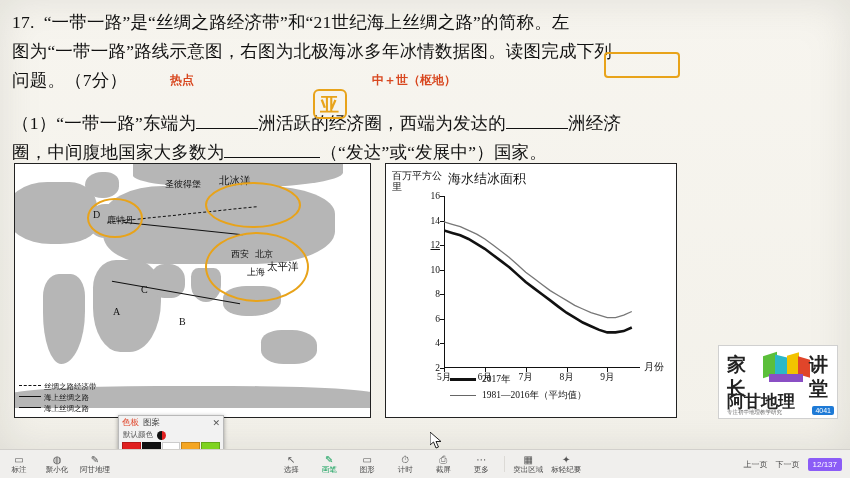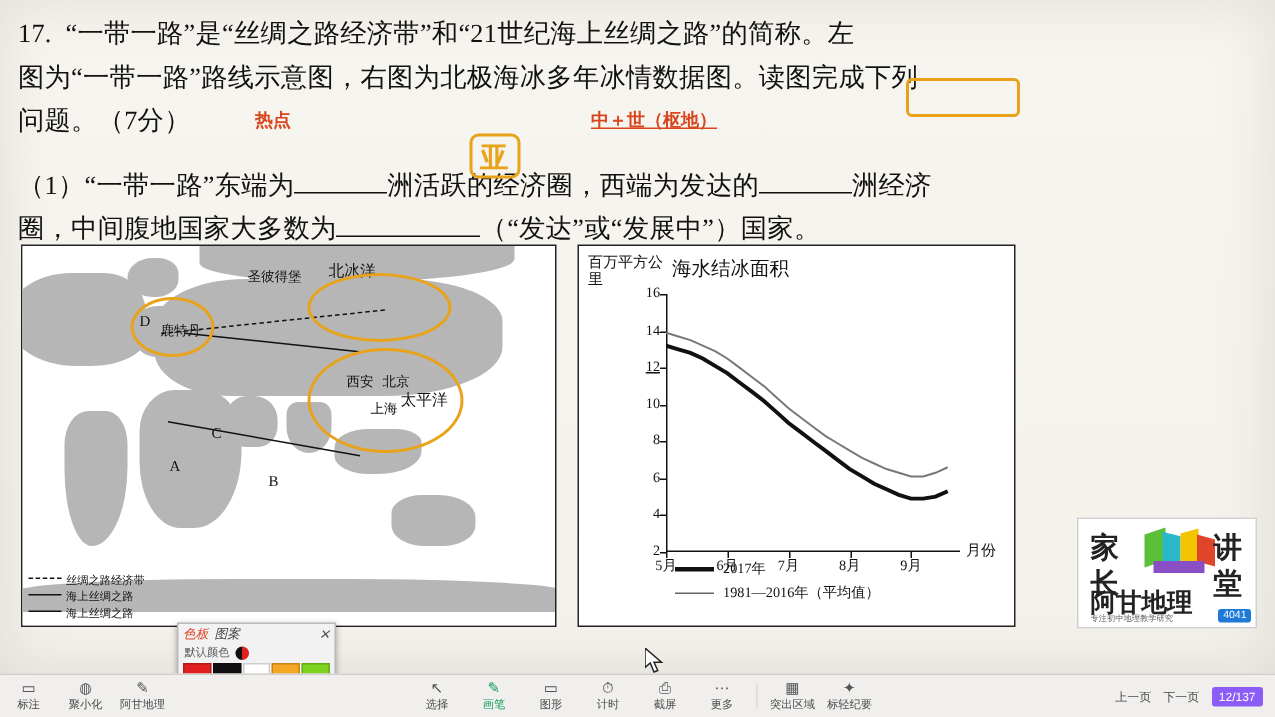--- a/index.html
+++ b/index.html
@@ -98,21 +98,21 @@
   #logo .badge{position:absolute;right:3px;bottom:3px;background:#1e7ad6;color:#fff;
     font-size:7px;padding:1px 3px;border-radius:2px;}
   .sq{position:absolute;}
 
   
   #palette{
     position:absolute;left:118px;top:415px;width:104px;height:46px;
     background:#f2f2f2;border:1px solid #b9b9b9;box-shadow:0 1px 4px rgba(0,0,0,.35);
     font-size:9px;color:#333;
   }
-  #palette .ttl{display:flex;align-items:center;height:14px;padding:0 3px;gap:4px;font-style:italic;}
+  #palette .ttl{display:flex;align-items:center;height:14px;padding:0 3px;gap:4px;}
   #palette .ttl .t{color:#e0452a;font-size:8.5px;}
   #palette .ttl .t2{color:#444;font-size:8.5px;}
   #palette .ttl .x{margin-left:auto;color:#555;font-size:9px;cursor:pointer;}
   #palette .sub{font-size:7.5px;color:#555;padding:0 4px;display:flex;align-items:center;gap:4px;}
   #palette .sw-grid{display:grid;grid-template-columns:repeat(5,1fr);gap:1px;padding:2px 3px;}
   #palette .sw{height:9px;border:1px solid rgba(0,0,0,.2);}
 
   
   #toolbar{
     position:absolute;left:0;bottom:0;width:850px;height:28px;
@@ -152,21 +152,21 @@
       <span>（1）“一带一路”东端为</span><span class="ul-blank"></span><span>洲活跃的经济圈，西端为发达的</span><span class="ul-blank"></span><span>洲经济</span>
     </div>
     <div class="qline">
       <span>圈，中间腹地国家大多数为</span><span class="ul-blank long"></span><span>（“发达”或“发展中”）国家。</span>
     </div>
   </div>
 
   <div class="hw red" style="left:170px;top:72px;">热点</div>
   <div class="hw" style="left:320px;top:92px;font-size:19px;">亚</div>
   <div class="box-ann" style="left:313px;top:89px;width:30px;height:26px;"></div>
-  <div class="hw red" style="left:394px;top:72px;text-decoration:underline;">中＋世（枢地）</div>
+  <div class="hw red" style="left:372px;top:72px;">中＋世（枢地）</div>
   <div class="circle-ann" style="left:604px;top:52px;width:72px;height:22px;border-radius:4px;border-width:2px;"></div>
 
   <div id="mapfig">
     <div class="sea"></div>
 
     <div class="land" style="left:-10px;top:18px;width:92px;height:62px;border-radius:46% 30% 40% 50%/50% 40% 30% 50%;"></div>
     <div class="land" style="left:70px;top:8px;width:34px;height:26px;border-radius:50% 40% 45% 50%;"></div>
     <div class="land" style="left:118px;top:-4px;width:210px;height:28px;border-radius:0 0 55% 45%;"></div>
     <div class="land" style="left:88px;top:22px;width:232px;height:78px;border-radius:26% 30% 34% 22%/40% 36% 42% 38%;"></div>
     <div class="land" style="left:74px;top:40px;width:40px;height:34px;border-radius:40%;"></div>

